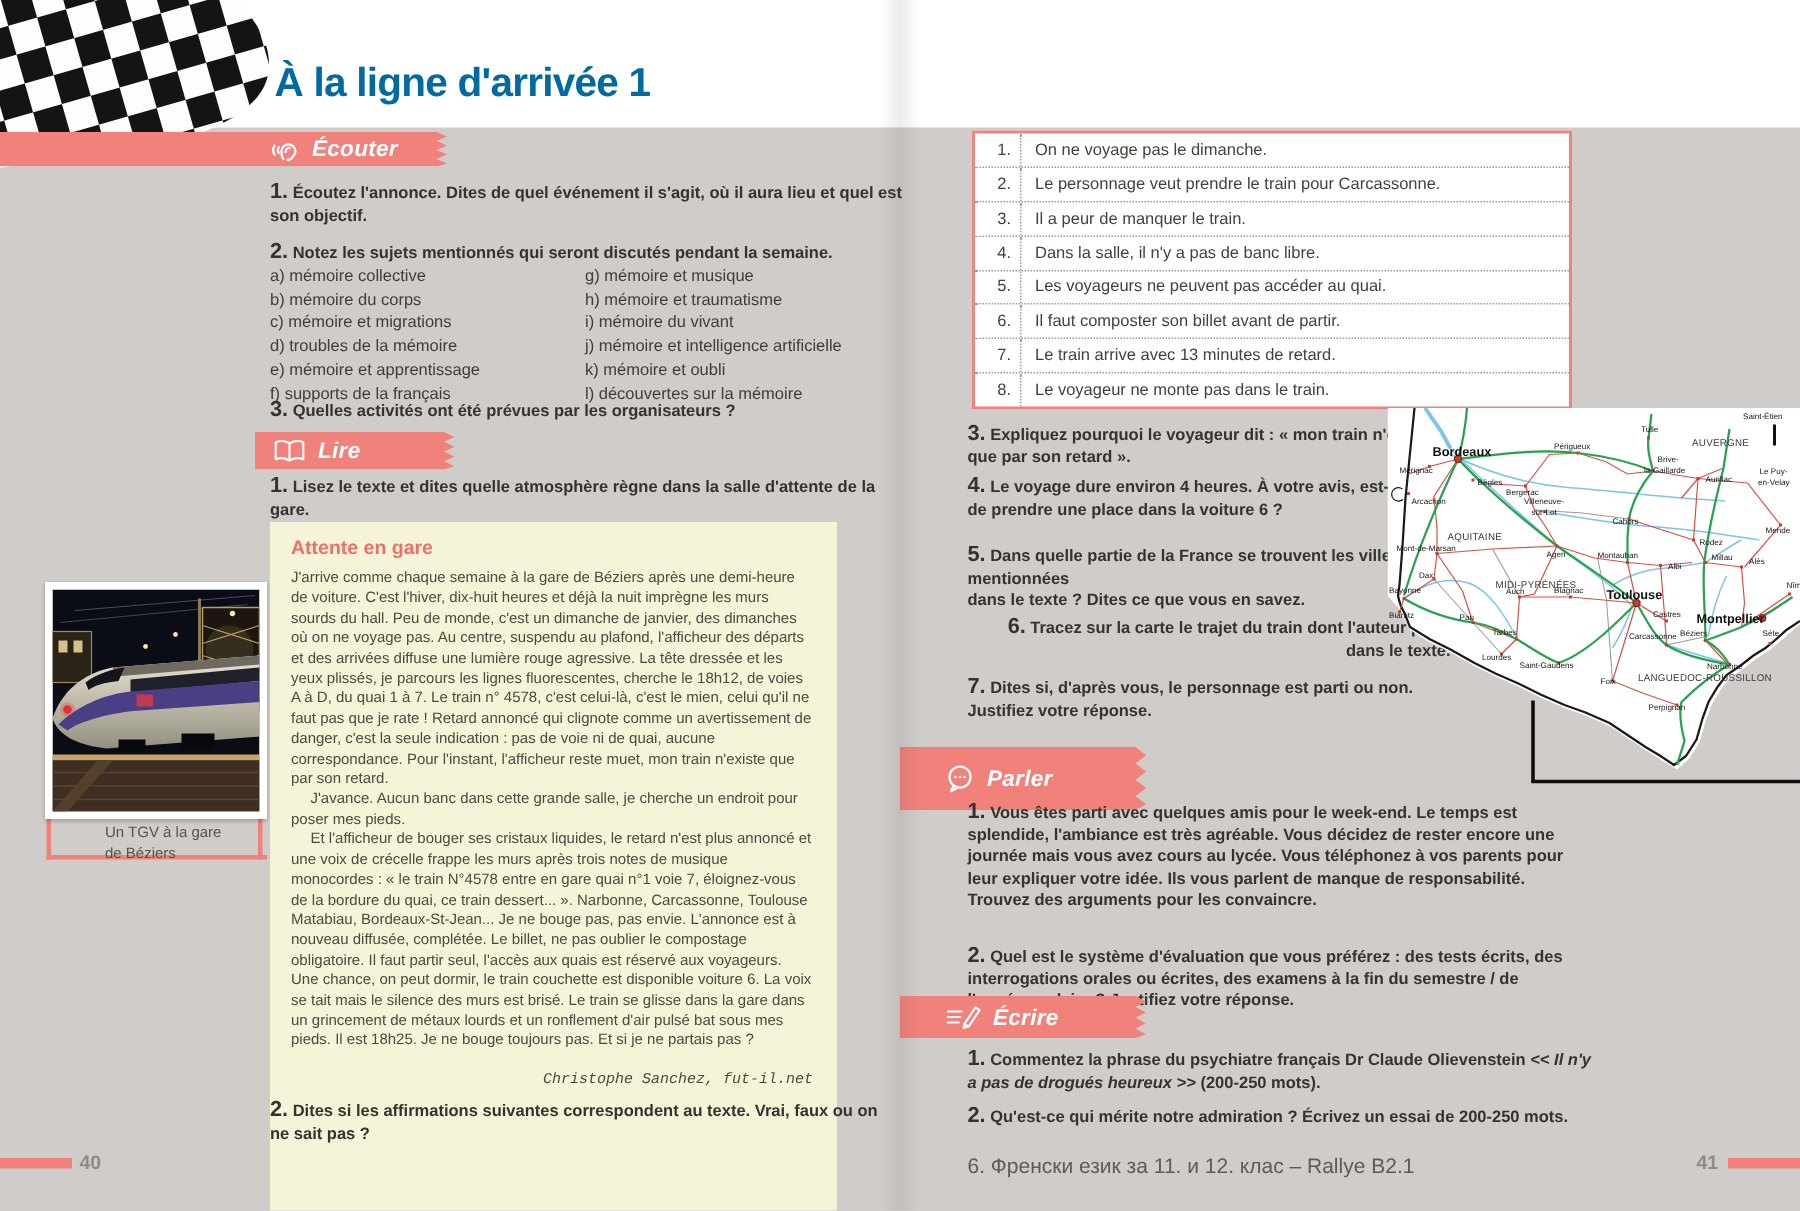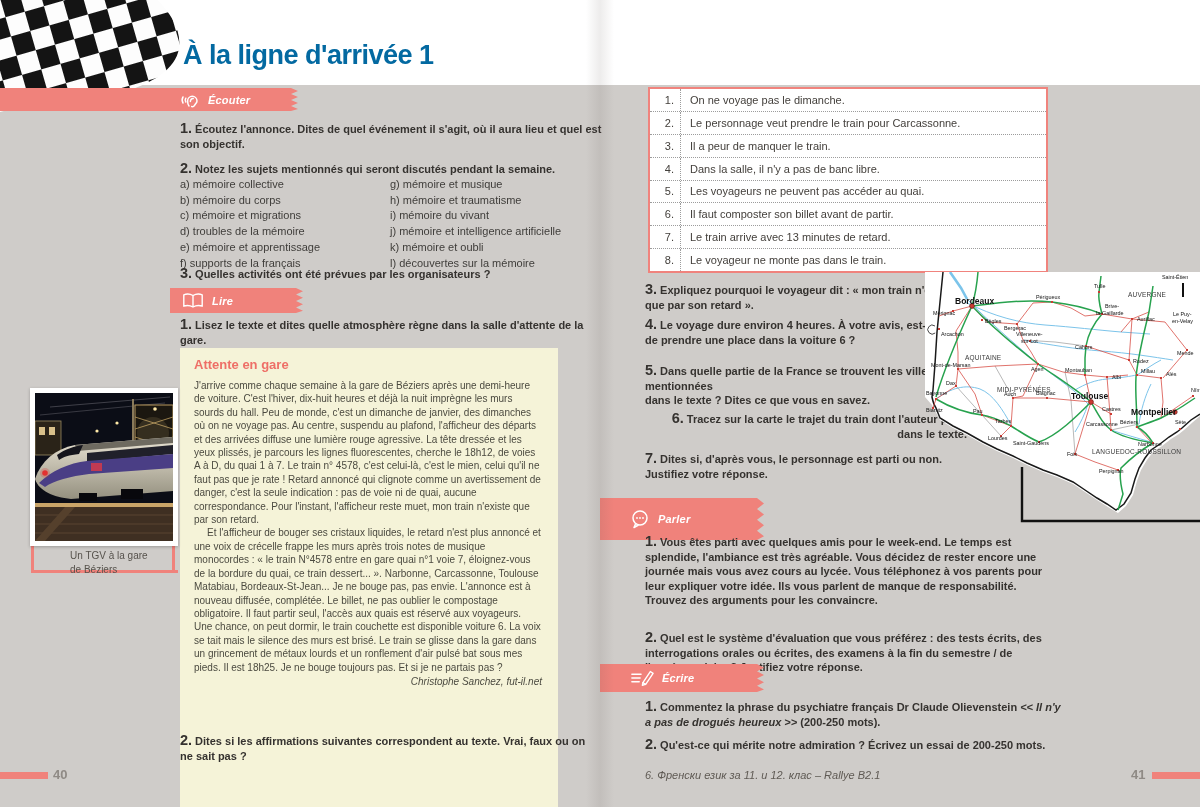--- a/index.html
+++ b/index.html
@@ -10,50 +10,50 @@
     -webkit-font-smoothing:antialiased;
   }
   .abs{position:absolute;}
   .topband{left:0;top:0;width:1200px;height:85px;background:#ffffff;}
   .gutter{left:586px;top:0;width:28px;height:807px;
     background:linear-gradient(90deg,rgba(0,0,0,0),rgba(80,70,65,.10),rgba(0,0,0,0));pointer-events:none;}
   .title{left:183px;top:40px;font-size:27px;font-weight:bold;color:#0369a1;letter-spacing:-.5px;}
   
   .banner{background:#f0827b;color:#fff;display:flex;align-items:center;
     clip-path:polygon(0 0,calc(100% - 7px) 0,100% 13%,calc(100% - 7px) 26%,100% 39%,calc(100% - 7px) 52%,100% 65%,calc(100% - 7px) 78%,100% 91%,calc(100% - 7px) 100%,0 100%);}
-  .banner .blabel{font-style:italic;font-weight:bold;font-size:11px;letter-spacing:.2px;}
+  .banner .blabel{font-style:italic;font-weight:bold;font-size:15px;letter-spacing:.2px;}
   .banner .bicon{display:flex;align-items:center;margin-right:8px;}
   
   .ex{color:#35322f;font-weight:bold;font-size:11px;line-height:14.6px;}
   .exnum{font-size:14.5px;margin-right:3px;}
   .ex-text{white-space:pre-line;}
   .topic{font-size:11px;font-weight:normal;color:#3f3d3a;line-height:15.7px;}
   
   .readbox{left:180px;top:348px;width:378px;height:464px;background:#f5f3d8;box-sizing:border-box;
     padding:9px 16px 8px 14px;}
   .readtitle{color:#ee6f67;font-weight:bold;font-size:13px;margin-bottom:7px;}
   .readbox p{margin:0;font-size:10px;line-height:13.4px;color:#4b4a40;}
   .readbox p.ind{text-indent:13px;}
-  .attribution{font-size:10px;font-style:italic;color:#4b4a40;text-align:right;margin-top:2px;}
+  .attribution{font-size:10px;font-style:italic;color:#4b4a40;text-align:right;margin-top:14px;font-family:Liberation Mono, monospace;}
   
   .photo-frame{left:30px;top:388px;width:148px;height:158px;background:#fff;box-shadow:0 1px 3px rgba(0,0,0,.25);}
   .photo-frame svg{margin:5px;display:block;}
   .caption{left:70px;top:549px;width:110px;font-size:10px;line-height:13.5px;color:#56524c;white-space:pre-line;}
   .coral{background:#f0827b;}
   
   .stbox{left:648px;top:87px;width:400px;height:186px;background:#fff;border:2px solid #f0837d;
     box-sizing:border-box;display:flex;flex-direction:column;}
   .strow{flex:1;display:flex;align-items:center;border-bottom:1px dotted #9c9c9c;}
   .strow:last-child{border-bottom:none;}
   .stnum{width:24px;text-align:right;padding-right:6px;font-size:11px;color:#44403c;
     border-right:1px dotted #9c9c9c;align-self:stretch;display:flex;align-items:center;justify-content:flex-end;}
   .sttext{padding-left:9px;font-size:11px;color:#44403c;}
   
   .pagenum{font-size:13px;font-weight:bold;color:#8f8a85;}
-  .footertxt{font-size:11px;color:#5f5a54;font-style:italic;}
+  .footertxt{font-size:14px;color:#5f5a54;}
   
   .ml{font-size:5.4px;fill:#141414;}
   .ml-big{font-size:8.5px;font-weight:bold;fill:#101010;}
   .ml-region{font-size:6.5px;fill:#3a3a3a;letter-spacing:.2px;}
 </style>
 </head>
 <body>
 
 <div class="abs topband"></div>
 
@@ -118,20 +118,21 @@
   <span class="blabel">Lire</span>
 </div>
 
 <div class="abs ex" style="left:180px;top:317px;width:410px;">
   <span class="exnum">1.</span><span class="ex-text">Lisez le texte et dites quelle atmosphère règne dans la salle d'attente de la gare.</span>
 </div>
 
 <div class="abs readbox">
   <div class="readtitle">Attente en gare</div>
   <p>J'arrive comme chaque semaine à la gare de Béziers après une demi-heure de voiture. C'est l'hiver, dix-huit heures et déjà la nuit imprègne les murs sourds du hall. Peu de monde, c'est un dimanche de janvier, des dimanches où on ne voyage pas. Au centre, suspendu au plafond, l'afficheur des départs et des arrivées diffuse une lumière rouge agressive. La tête dressée et les yeux plissés, je parcours les lignes fluorescentes, cherche le 18h12, de voies A à D, du quai 1 à 7. Le train n° 4578, c'est celui-là, c'est le mien, celui qu'il ne faut pas que je rate ! Retard annoncé qui clignote comme un avertissement de danger, c'est la seule indication : pas de voie ni de quai, aucune correspondance. Pour l'instant, l'afficheur reste muet, mon train n'existe que par son retard.</p>
+  <p class="ind">J'avance. Aucun banc dans cette grande salle, je cherche un endroit pour poser mes pieds.</p>
   <p class="ind">Et l'afficheur de bouger ses cristaux liquides, le retard n'est plus annoncé et une voix de crécelle frappe les murs après trois notes de musique monocordes : « le train N°4578 entre en gare quai n°1 voie 7, éloignez-vous de la bordure du quai, ce train dessert... ». Narbonne, Carcassonne, Toulouse Matabiau, Bordeaux-St-Jean... Je ne bouge pas, pas envie. L'annonce est à nouveau diffusée, complétée. Le billet, ne pas oublier le compostage obligatoire. Il faut partir seul, l'accès aux quais est réservé aux voyageurs. Une chance, on peut dormir, le train couchette est disponible voiture 6. La voix se tait mais le silence des murs est brisé. Le train se glisse dans la gare dans un grincement de métaux lourds et un ronflement d'air pulsé bat sous mes pieds. Il est 18h25. Je ne bouge toujours pas. Et si je ne partais pas ?</p>
   <div class="attribution">Christophe Sanchez, fut-il.net</div>
 </div>
 
 <div class="abs ex" style="left:180px;top:733px;width:410px;">
   <span class="exnum">2.</span><span class="ex-text">Dites si les affirmations suivantes correspondent au texte. Vrai, faux ou on ne sait pas ?</span>
 </div>
 
 <div class="abs coral" style="left:31px;top:396px;width:3px;height:177px;"></div>
 <div class="abs coral" style="left:31px;top:570px;width:147px;height:3px;"></div>

